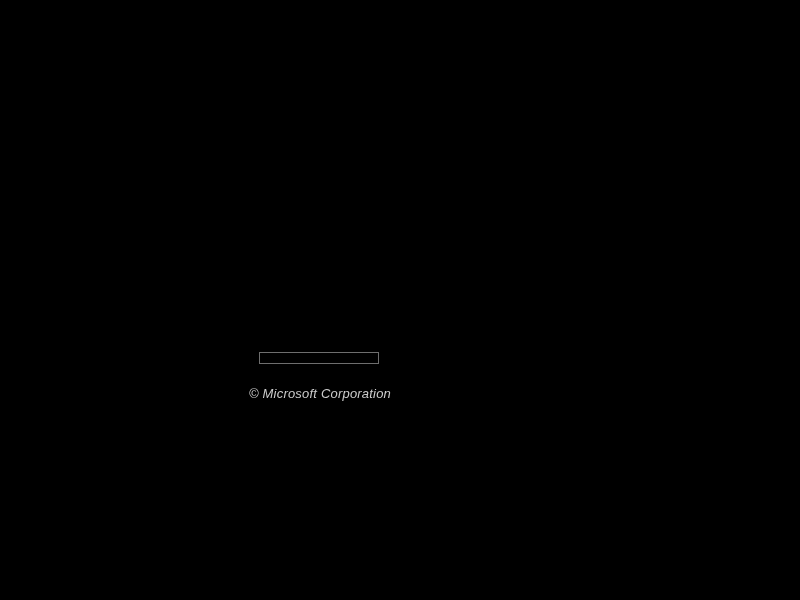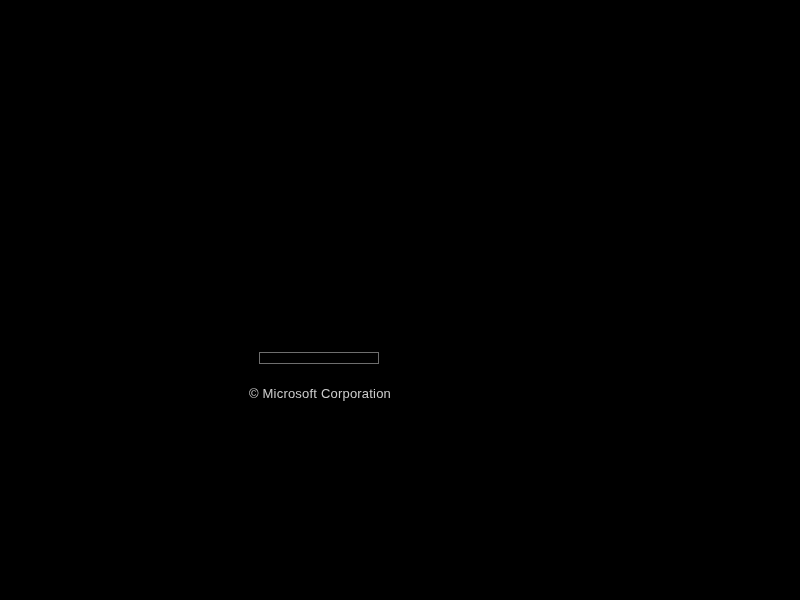--- a/index.html
+++ b/index.html
@@ -45,21 +45,21 @@
     color: #cccccc;
     font-size: 13px;
     line-height: 15px;
     white-space: nowrap;
     letter-spacing: 0.2px;
   }
 </style>
 </head>
 <body>
 
-<div class="boot-screen" style="background: rgb(0, 0, 0);">
+<div class="boot-screen" style="background: rgb(0, 0, 0); font-style: italic;">
 
   <div class="progress-bar" style="border-color: rgb(110, 110, 110);">
     <div class="progress-fill" style="width: 0%; background: rgb(0, 0, 0);"></div>
   </div>
 
   <div class="copyright" style="color: rgb(204, 204, 204);">© Microsoft Corporation</div>
 
 </div>
 
 </body></html>

